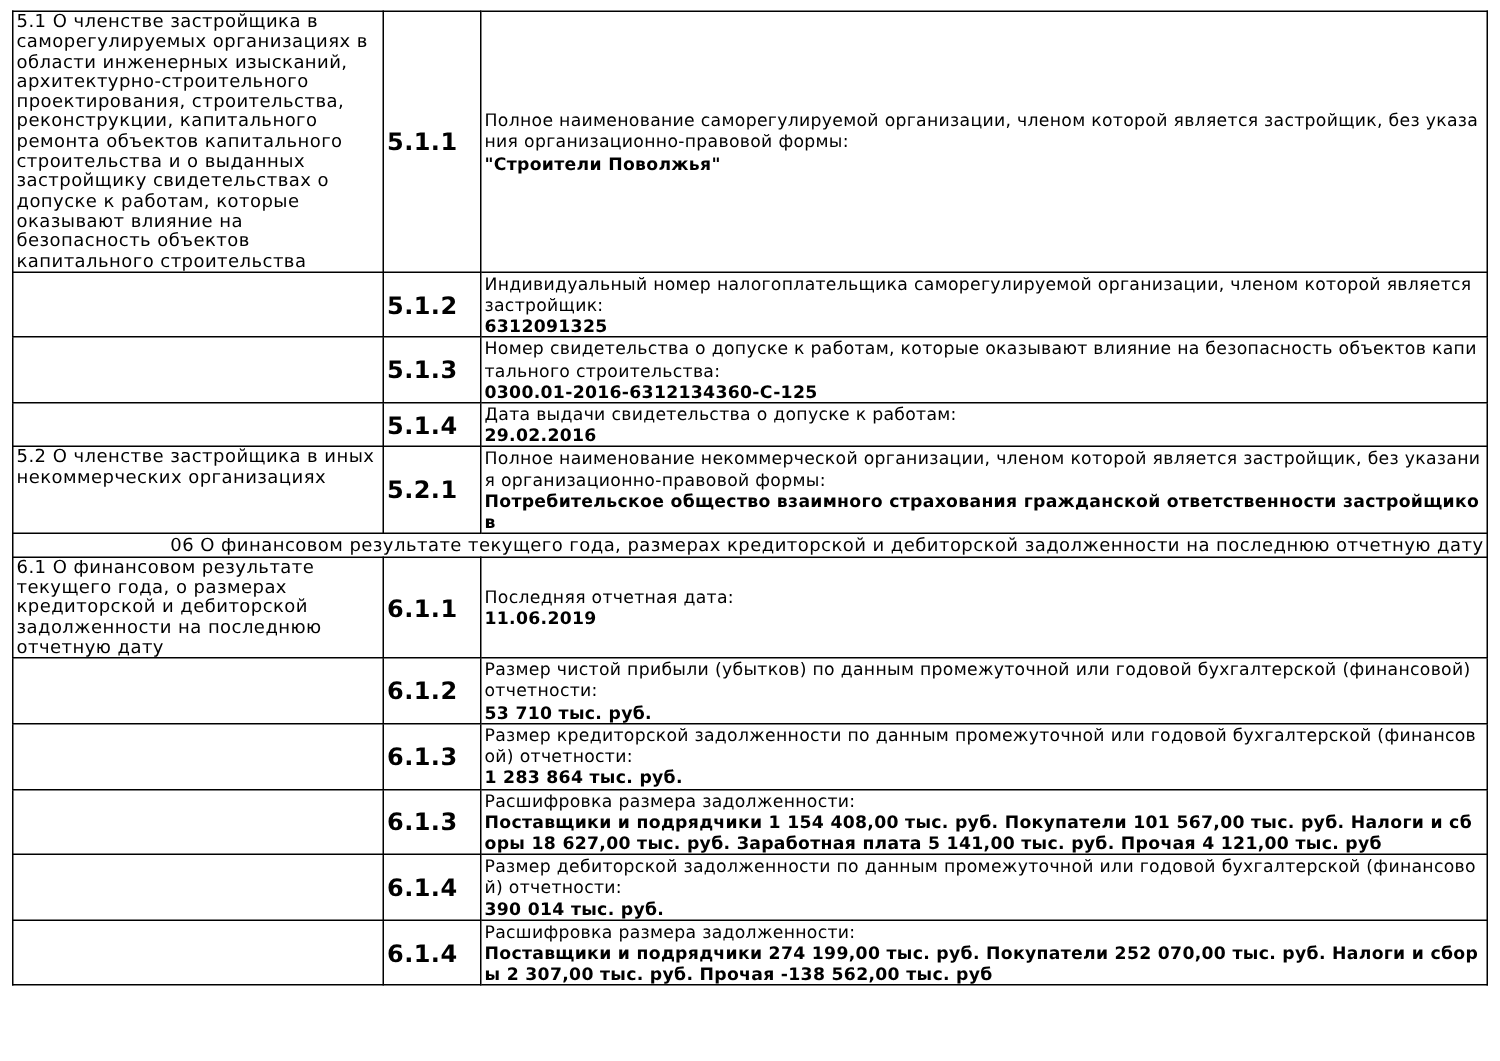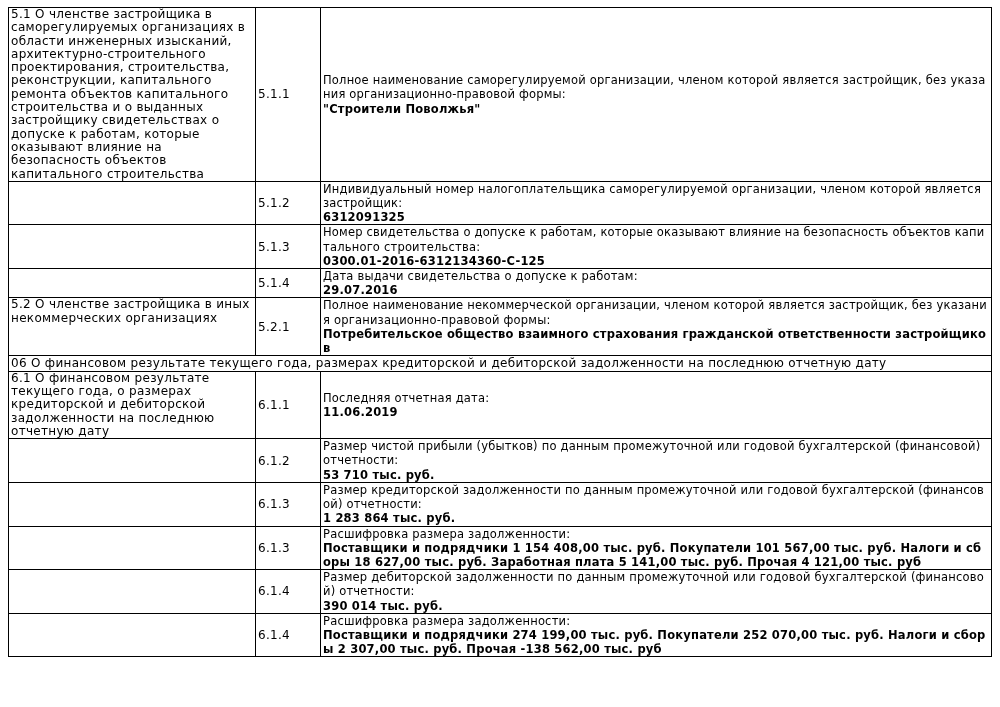--- a/index.html
+++ b/index.html
@@ -34,42 +34,44 @@
   td.col-left {
     vertical-align: top;
     font-size: 12px;
     line-height: 13.3px;
     letter-spacing: 0.3px;
     padding-top: 1px;
     padding-bottom: 1px;
   }
   td.col-num {
     vertical-align: middle;
-    font-size: 12px;
+    font-size: 16px;
     letter-spacing: 0.3px;
     padding-left: 3px;
+    font-weight: bold;
   }
   td.col-content {
     vertical-align: middle;
     font-size: 11.5px;
     line-height: 14.2px;
     letter-spacing: 0.2px;
     padding-top: 2px;
     padding-bottom: 2px;
     word-break: break-all;
     margin-left: 36px;
   }
   td.col-content .value {
     font-weight: bold;
   }
   td.section-cell {
     font-size: 12px;
     line-height: 14.5px;
     letter-spacing: 0.3px;
     padding: 1px 3px;
+    text-align: right;
   }
 </style>
 </head>
 <body>
 
 <div class="page">
   <div class="doc">
     <table class="decl">
       <colgroup>
         <col style="width:247px">
@@ -100,21 +102,21 @@
             <td class="col-content">
               <div class="label">Номер свидетельства о допуске к работам, которые оказывают влияние на безопасность объектов капитального строительства:</div>
               <div class="value">0300.01-2016-6312134360-C-125</div>
             </td>
           </tr>
           <tr>
             <td class="col-left"></td>
             <td class="col-num">5.1.4</td>
             <td class="col-content">
               <div class="label">Дата выдачи свидетельства о допуске к работам:</div>
-              <div class="value">29.07.2016</div>
+              <div class="value">29.02.2016</div>
             </td>
           </tr>
           <tr>
             <td class="col-left">5.2 О членстве застройщика в иных некоммерческих организациях</td>
             <td class="col-num">5.2.1</td>
             <td class="col-content">
               <div class="label">Полное наименование некоммерческой организации, членом которой является застройщик, без указания организационно-правовой формы:</div>
               <div class="value">Потребительское общество взаимного страхования гражданской ответственности застройщиков</div>
             </td>
           </tr>

